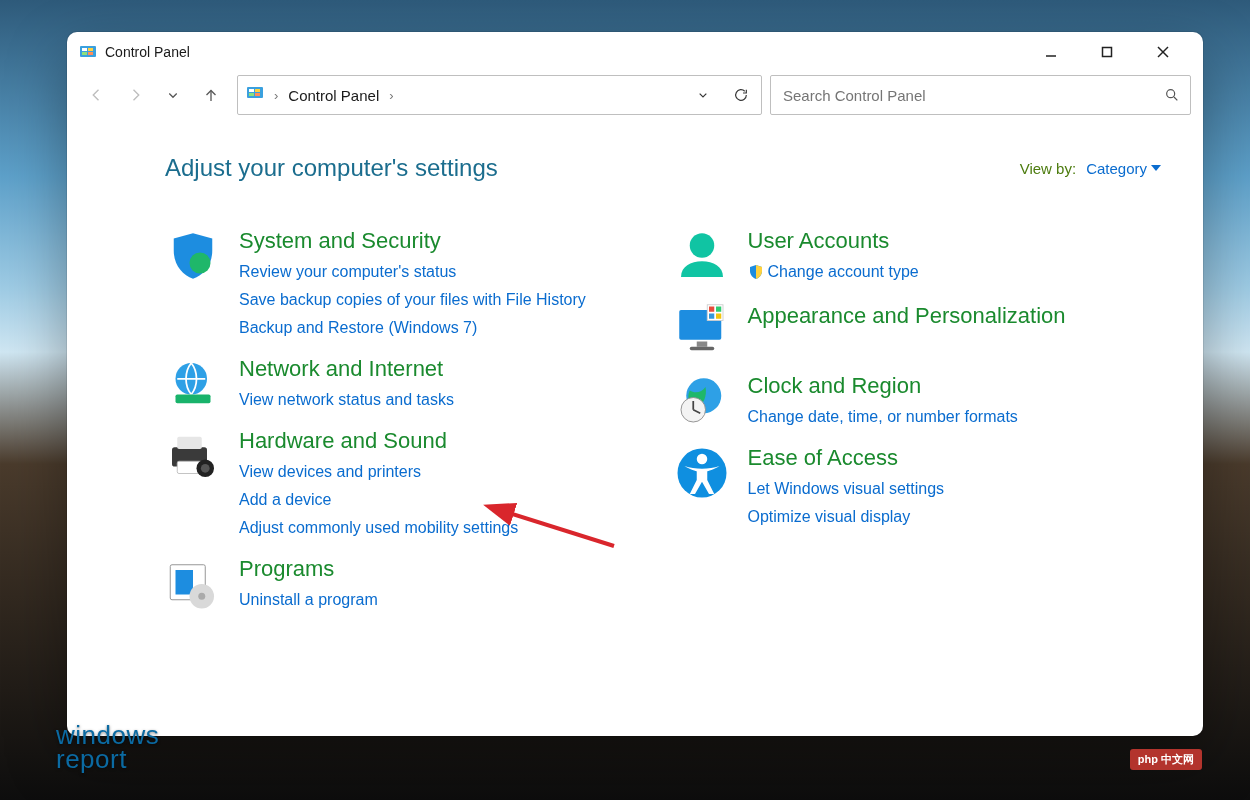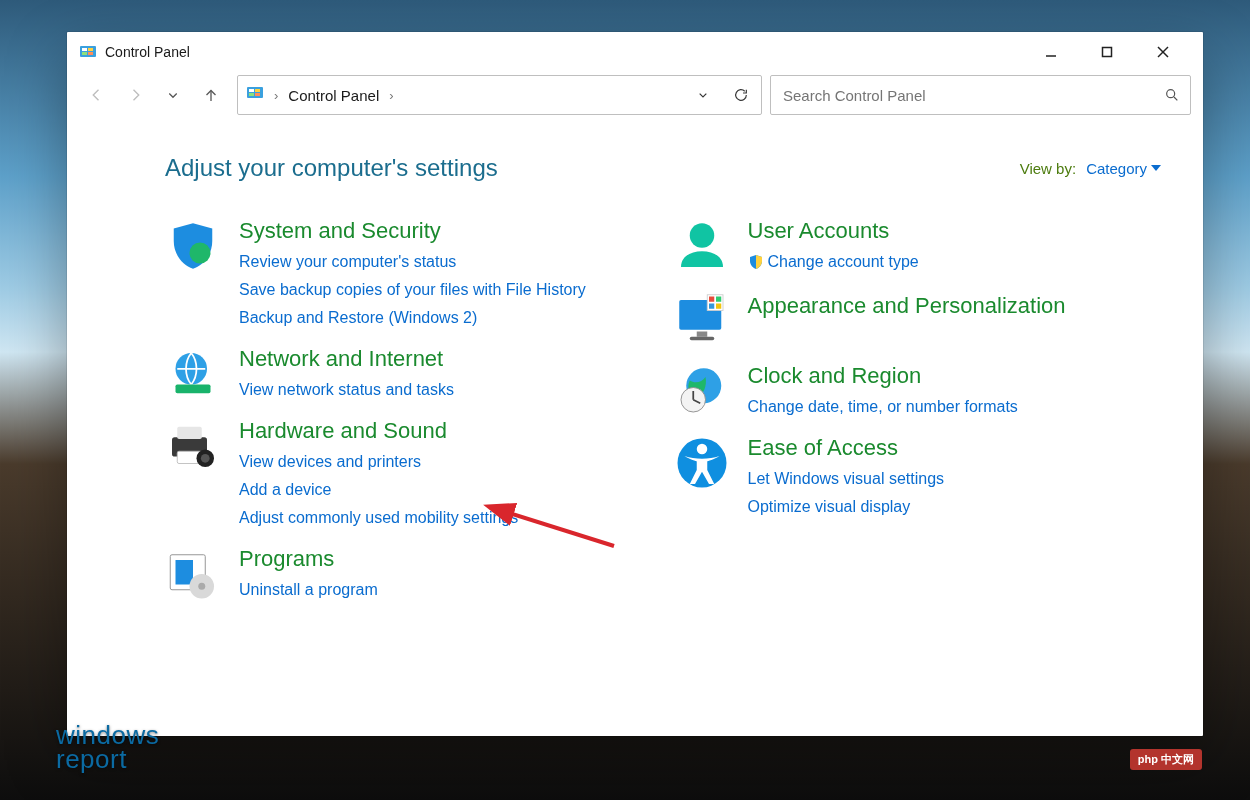--- a/index.html
+++ b/index.html
@@ -11,21 +11,21 @@
     --win-bg:#ffffff;
     --box-border:#bfbfbf;
   }
   *{box-sizing:border-box;font-family:"Segoe UI",Arial,sans-serif;}
   body{margin:0;width:1250px;height:800px;overflow:hidden;
        background:linear-gradient(180deg,#2e5a7a 0%,#5da0c9 22%,#9ecbe4 36%,#cfe6f2 44%,#4a3b2c 58%,#0d0d0d 100%);
        position:relative;}
   
   .window{
     position:absolute;left:67px;top:32px;width:1136px;height:704px;
-    background:var(--win-bg);border-radius:1px;
+    background:var(--win-bg);border-radius:10px;
     box-shadow:0 24px 60px rgba(0,0,0,.35),0 0 0 1px rgba(0,0,0,.08);
     display:flex;flex-direction:column;overflow:hidden;justify-content:center;
   }
   
   .titlebar{height:40px;display:flex;align-items:center;padding:0 12px;}
   .titlebar .title{display:flex;align-items:center;gap:8px;color:var(--text);font-size:14px;}
   .titlebar .title .appicon{width:18px;height:18px;}
   .titlebar .controls{margin-left:auto;display:flex;}
   .titlebar .controls .btn{width:56px;height:32px;display:flex;align-items:center;justify-content:center;color:#222;cursor:pointer;}
   .titlebar .controls .btn svg{width:14px;height:14px;stroke:#222;}
@@ -40,21 +40,21 @@
   .addressbar .sep{color:#777;font-size:13px;}
   .addressbar .tail{margin-left:auto;display:flex;align-items:center;gap:14px;}
   .addressbar .tail .btn{width:24px;height:24px;display:flex;align-items:center;justify-content:center;cursor:pointer;}
   .addressbar .tail .btn svg{width:16px;height:16px;stroke:#3a3a3a;fill:none;stroke-width:1.8;}
   .searchbar{flex:1;height:40px;border:1px solid var(--box-border);border-radius:2px;display:flex;align-items:center;padding:0 10px;}
   .searchbar input{flex:1;border:none;outline:none;font-size:15px;color:#0c4a6e;background:transparent;}
   .searchbar .searchicon{margin-left:auto;display:flex;}
   .searchbar .searchicon svg{width:16px;height:16px;stroke:#555;fill:none;stroke-width:1.8;}
   
   .content{flex:1;overflow:auto;padding:26px 42px 20px 98px;}
-  .content .toprow{display:flex;align-items:center;justify-content:space-between;margin-bottom:36px;}
+  .content .toprow{display:flex;align-items:center;justify-content:space-between;margin-bottom:46px;}
   .content h1{margin:0;font-weight:400;font-size:24px;color:#1b6d8e;}
   .viewby{display:flex;align-items:center;gap:10px;font-size:15px;}
   .viewby .label{color:#4d7c0f;}
   .viewby .dropdown{color:var(--link);cursor:pointer;display:flex;align-items:center;gap:4px;}
   .viewby .dropdown svg{width:10px;height:10px;fill:var(--link);}
   .grid{display:grid;grid-template-columns:1fr 1fr;column-gap:20px;row-gap:8px;gap:21px;}
   .category{display:flex;gap:18px;margin-bottom:14px;}
   .cat-icon{width:56px;height:56px;flex:0 0 56px;display:flex;align-items:flex-start;justify-content:center;}
   .cat-icon svg{width:56px;height:56px;}
   .cat-body{padding-top:0px;max-width:360px;}
@@ -193,21 +193,21 @@
             <svg viewBox="0 0 64 64">
                 <path d="M32 6l22 6v14c0 16-10 28-22 32C20 54 10 42 10 26V12z" fill="#1d8de0"></path>
                 <circle cx="40" cy="40" r="12" fill="#1fb76a"></circle>
               </svg>
           </div>
           <div class="cat-body">
             <div class="cat-title">System and Security</div>
             <div class="cat-links">
               <a>Review your computer's status</a>
               <a>Save backup copies of your files with File History</a>
-              <a>Backup and Restore (Windows 2)</a>
+              <a>Backup and Restore (Windows 7)</a>
             </div>
           </div>
         </div>
 
         <div class="category">
           <div class="cat-icon">
             <svg viewBox="0 0 64 64">
                 <circle cx="30" cy="26" r="18" fill="#2ea0e6"></circle>
                 <path d="M14 26h32M30 8c8 10 8 26 0 36M30 8c-8 10-8 26 0 36" stroke="#fff" stroke-width="2" fill="none"></path>
                 <rect x="12" y="44" width="40" height="10" rx="2" fill="#19b36b"></rect>

